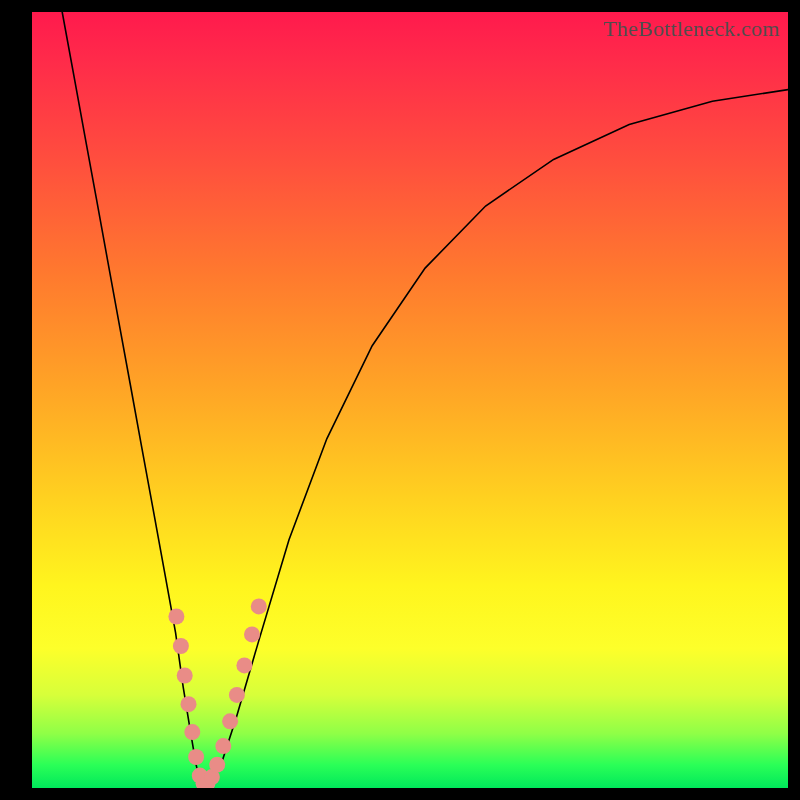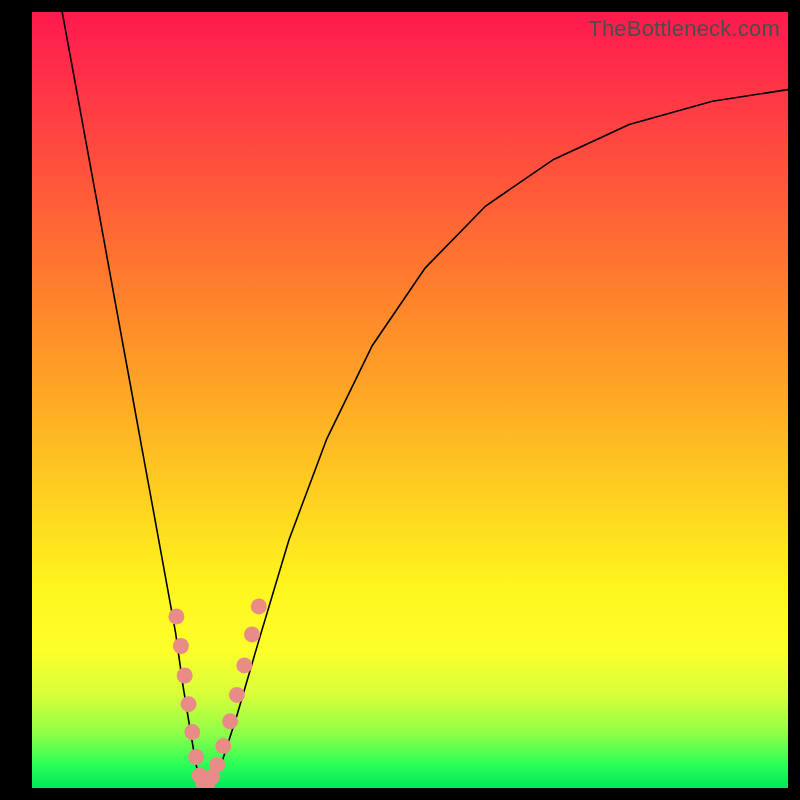--- a/index.html
+++ b/index.html
@@ -45,20 +45,21 @@
   }
   .watermark {
     position: absolute;
     top: 4px;
     right: 8px;
     color: #4d4d4d;
     font-size: 22px;
     letter-spacing: 0.2px;
     font-weight: 500;
     user-select: none;
+    font-family: Liberation Serif, serif;
   }
   svg.curve {
     position: absolute;
     left: 0;
     top: 0;
     width: 756px;
     height: 776px;
     pointer-events: none;
   }
 </style>

